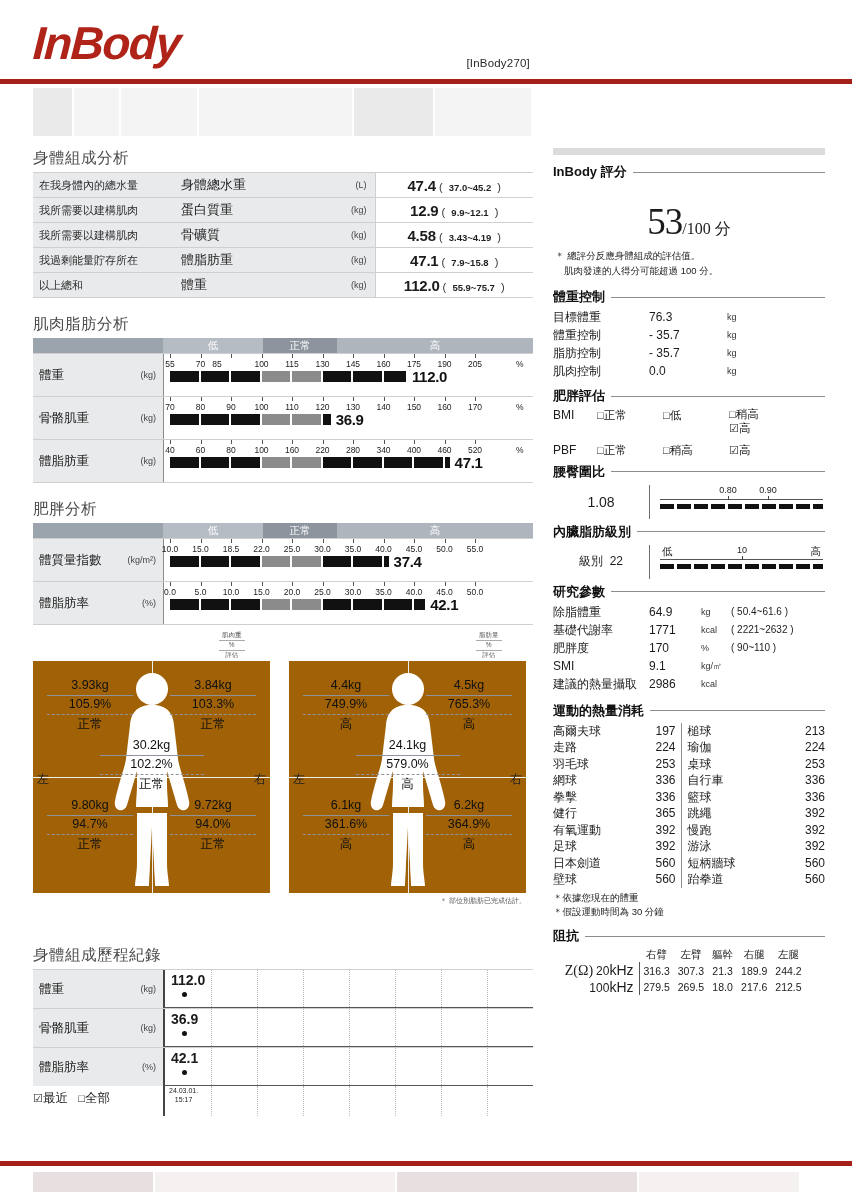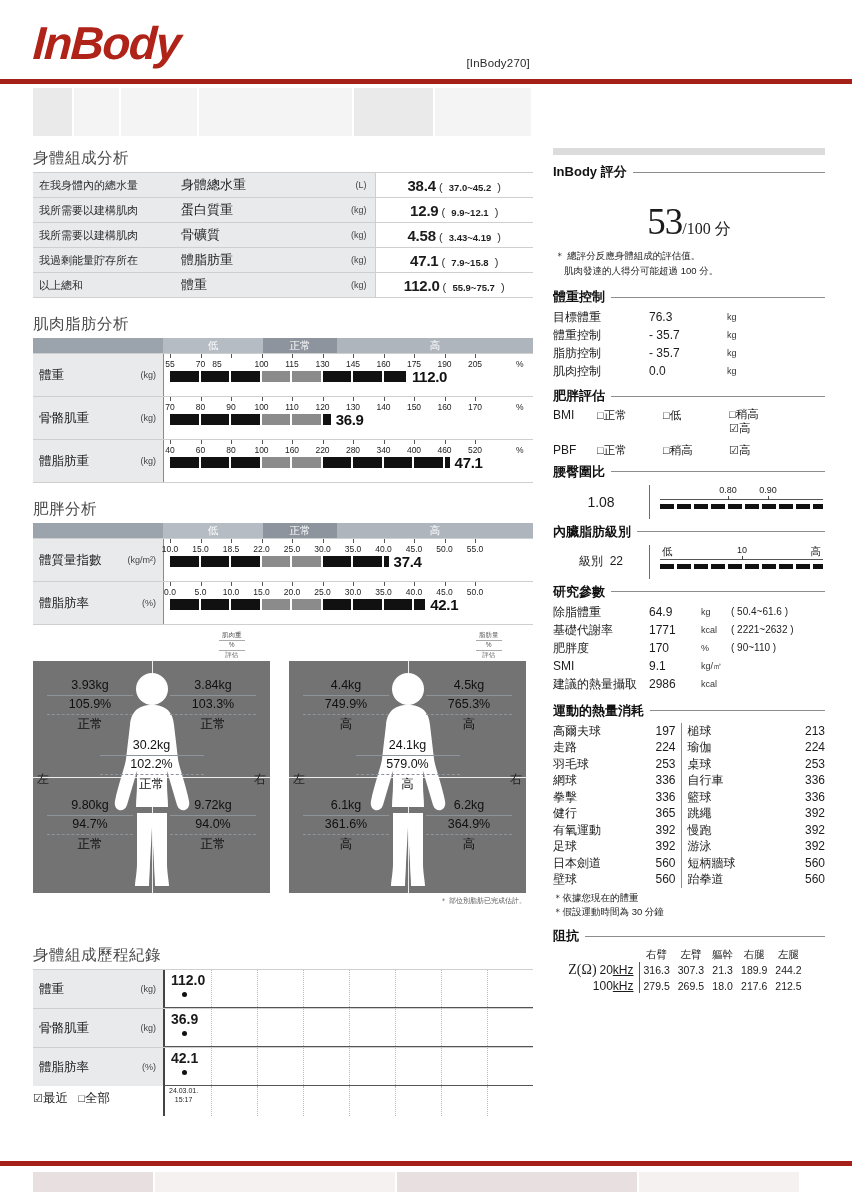--- a/index.html
+++ b/index.html
@@ -87,21 +87,21 @@
     position: absolute; top: 14px; font-size: 15px; font-weight: bold;
     color: #111; letter-spacing: -.3px;
   }
 
   
   .seg-wrap { position: relative; width: 500px; }
   .seg-legend { position: absolute; font-size: 6.5px; color: #555; text-align: center; line-height: 1.35; }
   .seg-legend div { border-bottom: 1px solid #aaa; padding: 0 3px; }
   .seg-legend div:last-child { border-bottom: none; }
   .fig-box {
-    position: relative; width: 237px; height: 232px; background: #737373; overflow: hidden;
+    position: relative; width: 237px; height: 232px; background: #a16207; overflow: hidden;
   }
   .fig-box .qline-v { position: absolute; left: 50%; top: 0; width: 1px; height: 100%; background: #eceef0; }
   .fig-box .qline-h { position: absolute; left: 0; top: 50%; width: 100%; height: 1px; background: #eceef0; }
   .person { position: absolute; left: 50%; top: 6px; transform: translateX(-50%); }
   .cell { position: absolute; text-align: center; font-size: 12.5px; color: #101010; line-height: 1.35; }
   .cell .l1 { border-bottom: 1px solid #8e949b; padding-bottom: 1px; }
   .cell .l2 { border-bottom: 1px dashed #8e949b; padding-bottom: 1px; }
   .cell .l3 { padding-top: 1px; }
   .side-lab { position: absolute; font-size: 12px; color: #222; }
   .seg-note { font-size: 7px; color: #555; text-align: right; width: 237px; margin-top: 3px; }
@@ -162,21 +162,21 @@
   .ex-table .n1 { text-align: right; padding-right: 5px; width: 40px; border-right: 1px solid #8d8d8d; }
   .ex-table .l2 { padding-left: 6px; }
   .ex-table .n2 { text-align: right; width: 44px; }
   .ex-note { font-size: 9.5px; margin-top: 3px; line-height: 1.5; }
 
   .imp-table { font-size: 10.5px; border-collapse: collapse; margin-top: 2px; }
   .imp-table th { font-weight: normal; font-size: 10.5px; padding: 0 4px; text-align: center; }
   .imp-table td { padding: 0 4px; text-align: center; height: 15px; }
   .imp-table .rh { text-align: right; white-space: nowrap; border-right: 1px solid #555; padding-right: 5px; }
   .imp-z { font-family: "Liberation Serif", serif; font-size: 14px; }
-  .imp-khz { font-size: 12px; text-decoration: underline; }
+  .imp-khz { font-size: 14px; }
 
   .foot-rule { position: absolute; left: 0; top: 1161px; width: 852px; height: 5px; background: #a6201a; }
   .foot-fields { position: absolute; left: 33px; top: 1172px; width: 800px; height: 20px; display: flex; }
   .ff { height: 20px; background: #f6f1f1; margin-right: 2px; }
   .ff.alt { background: #e8e0e0; }
 </style>
 </head>
 <body>
 
 <div class="page">
@@ -195,21 +195,21 @@
 
   <div class="left">
 
     <div class="sec-title">身體組成分析</div>
     <table class="bc">
       <tbody id="bc-body">
           <tr>
             <td class="bc-desc">在我身體內的總水量</td>
             <td class="bc-name">身體總水重</td>
             <td class="bc-unit">(L)</td>
-            <td class="bc-val"><b>38.4</b><span class="par">&nbsp;(&nbsp;&nbsp;</span><span class="rng">37.0~45.2</span><span class="par">&nbsp;&nbsp;)</span></td>
+            <td class="bc-val"><b>47.4</b><span class="par">&nbsp;(&nbsp;&nbsp;</span><span class="rng">37.0~45.2</span><span class="par">&nbsp;&nbsp;)</span></td>
           </tr>
           <tr>
             <td class="bc-desc">我所需要以建構肌肉</td>
             <td class="bc-name">蛋白質重</td>
             <td class="bc-unit">(kg)</td>
             <td class="bc-val"><b>12.9</b><span class="par">&nbsp;(&nbsp;&nbsp;</span><span class="rng">9.9~12.1</span><span class="par">&nbsp;&nbsp;)</span></td>
           </tr>
           <tr>
             <td class="bc-desc">我所需要以建構肌肉</td>
             <td class="bc-name">骨礦質</td>

